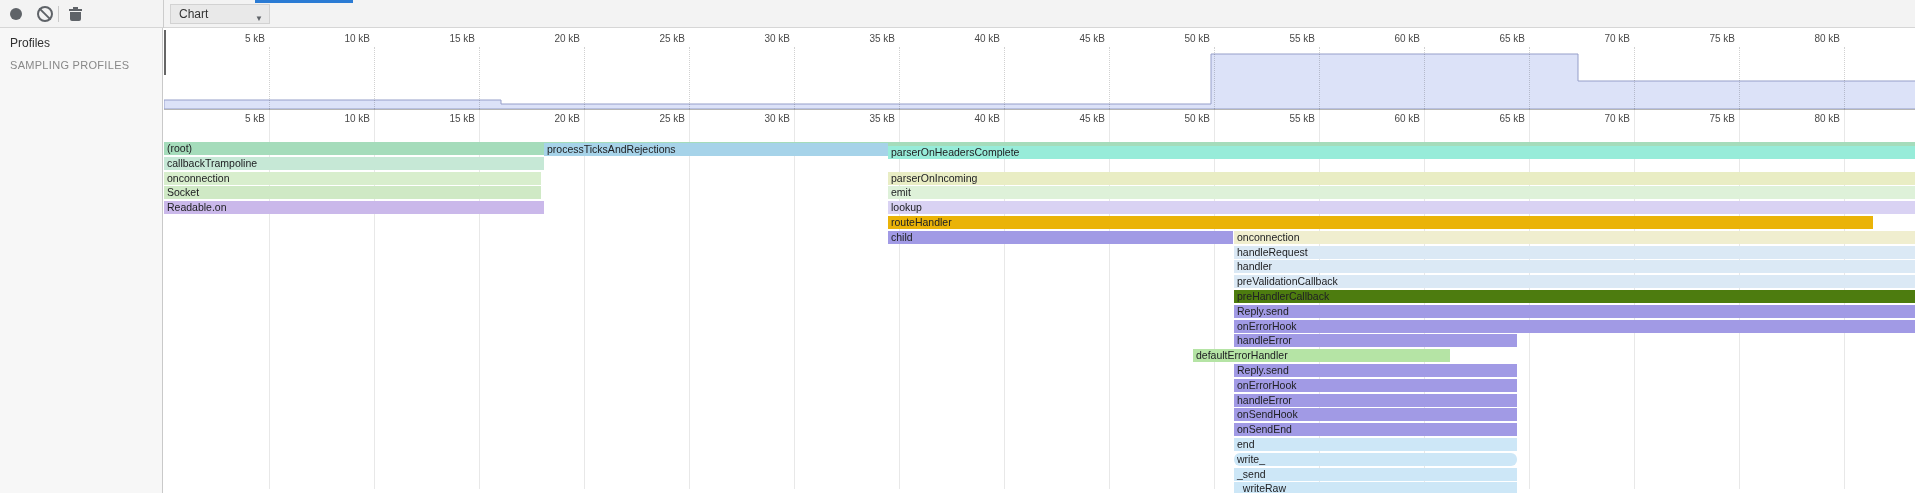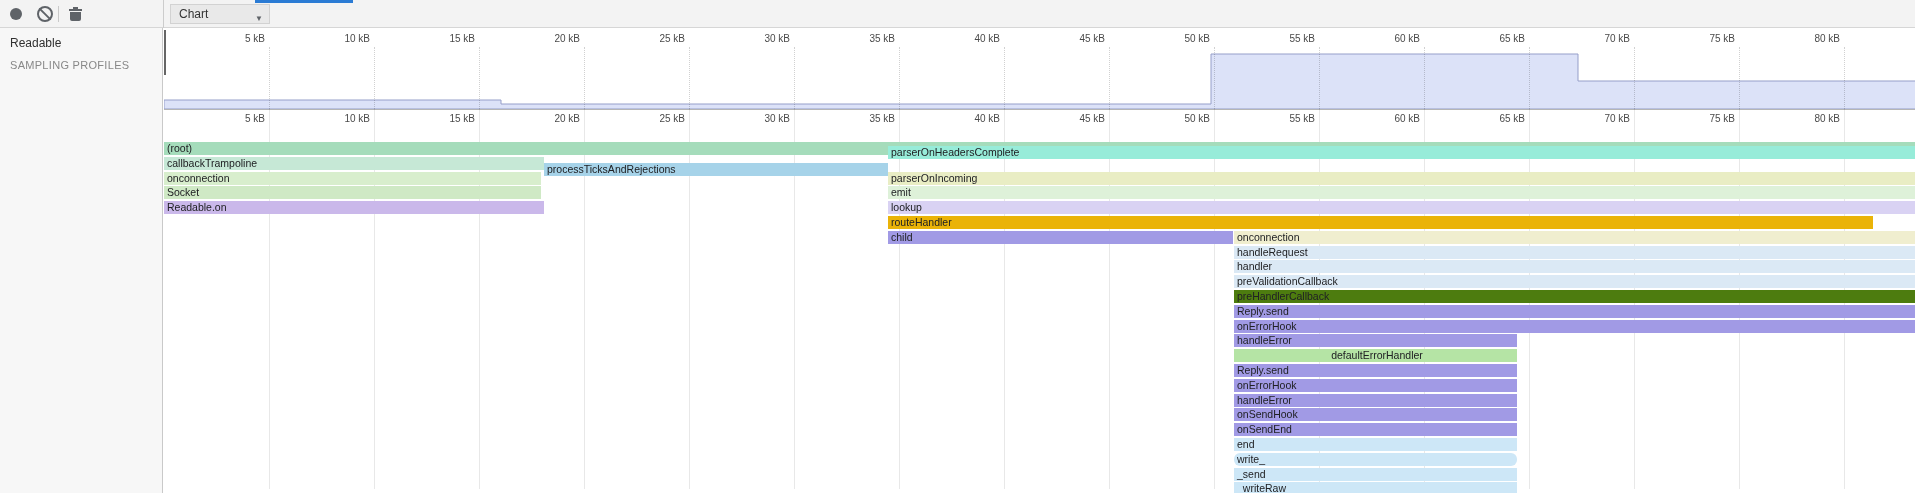--- a/index.html
+++ b/index.html
@@ -65,21 +65,21 @@
     </div>
     <div class="tb-vline"></div>
     <div class="select">
       <span>Chart</span>
       <span class="arrow">▼</span>
     </div>
     <div id="accent"></div>
   </div>
 
   <div id="sidebar">
-    <div class="sb-title">Readable</div>
+    <div class="sb-title">Profiles</div>
     <div class="sb-section">SAMPLING PROFILES</div>
   </div>
 
   <div id="main-area">
     <div id="overview">
       <svg id="ov-svg" width="1751" height="81">
           <polygon points="0,81 0,72 337,72 337,76 1047,76 1047,26 1414,26 1414,53 1752,53 1752,81" fill="#dce2f8" stroke="#959ec9" stroke-width="1"></polygon>
         </svg>
       <div class="ov-handle"></div>
     </div>
@@ -147,39 +147,39 @@
         <div class="ov-grid" style="left: 1470px;"></div>
         <div class="fl-grid" style="left: 1470px;"></div>
         <div class="ov-grid" style="left: 1575px;"></div>
         <div class="fl-grid" style="left: 1575px;"></div>
         <div class="ov-grid" style="left: 1680px;"></div>
         <div class="fl-grid" style="left: 1680px;"></div>
       </div>
     <div id="bars-layer">
         <div class="bar" title="(root)" style="left: 0px; top: 102px; width: 1752px; height: 13px; background: rgb(165, 220, 187);">(root)</div>
         <div class="bar" title="callbackTrampoline" style="left: 0px; top: 116.8px; width: 380px; height: 13px; background: rgb(198, 232, 214);">callbackTrampoline</div>
-        <div class="bar" title="processTicksAndRejections" style="left: 380px; top: 123px; width: 344px; height: 13px; background: rgb(166, 211, 233);">processTicksAndRejections</div>
+        <div class="bar" title="processTicksAndRejections" style="left: 380px; top: 103px; width: 344px; height: 13px; background: rgb(166, 211, 233);">processTicksAndRejections</div>
         <div class="bar" title="parserOnHeadersComplete" style="left: 724px; top: 106px; width: 1028px; height: 13px; background: rgb(151, 236, 217);">parserOnHeadersComplete</div>
         <div class="bar" title="onconnection" style="left: 0px; top: 131.6px; width: 377px; height: 13px; background: rgb(216, 238, 205);">onconnection</div>
         <div class="bar" title="parserOnIncoming" style="left: 724px; top: 131.6px; width: 1028px; height: 13px; background: rgb(233, 237, 196);">parserOnIncoming</div>
         <div class="bar" title="Socket" style="left: 0px; top: 146.4px; width: 377px; height: 13px; background: rgb(207, 233, 197);">Socket</div>
         <div class="bar" title="emit" style="left: 724px; top: 146.4px; width: 1028px; height: 13px; background: rgb(222, 241, 217);">emit</div>
         <div class="bar" title="Readable.on" style="left: 0px; top: 161.2px; width: 380px; height: 13px; background: rgb(202, 184, 234);">Readable.on</div>
         <div class="bar" title="lookup" style="left: 724px; top: 161.2px; width: 1028px; height: 13px; background: rgb(217, 210, 243);">lookup</div>
         <div class="bar" title="routeHandler" style="left: 724px; top: 176px; width: 985px; height: 13px; background: #eab308;">routeHandler</div>
         <div class="bar dotted" title="child" style="left: 724px; top: 190.8px; width: 345px; height: 13px; background: rgb(161, 154, 229);">child</div>
         <div class="bar" title="runPreParsing" style="left: 1070px; top: 190.8px; width: 682px; height: 13px; background: rgb(240, 238, 207);">onconnection</div>
         <div class="bar" title="handleRequest" style="left: 1070px; top: 205.6px; width: 682px; height: 13px; background: rgb(219, 233, 245);">handleRequest</div>
         <div class="bar" title="handler" style="left: 1070px; top: 220.4px; width: 682px; height: 13px; background: rgb(219, 233, 245);">handler</div>
         <div class="bar" title="preValidationCallback" style="left: 1070px; top: 235.2px; width: 682px; height: 13px; background: rgb(219, 233, 245);">preValidationCallback</div>
         <div class="bar" title="preHandlerCallback" style="left: 1070px; top: 250px; width: 744px; height: 13px; background: #4d7c0f;">preHandlerCallback</div>
         <div class="bar" title="Reply.send" style="left: 1070px; top: 264.8px; width: 682px; height: 13px; background: rgb(161, 154, 229);">Reply.send</div>
         <div class="bar" title="onErrorHook" style="left: 1070px; top: 279.6px; width: 682px; height: 13px; background: rgb(161, 154, 229);">onErrorHook</div>
         <div class="bar" title="handleError" style="left: 1070px; top: 294.4px; width: 283px; height: 13px; background: rgb(161, 154, 229);">handleError</div>
-        <div class="bar" title="defaultErrorHandler" style="left: 1070px; top: 309.2px; width: 283px; height: 13px; background: rgb(181, 228, 165); text-align: center;">defaultErrorHandler</div>
+        <div class="bar" title="defaultErrorHandler" style="left: 1029px; top: 309.2px; width: 257px; height: 13px; background: rgb(181, 228, 165);">defaultErrorHandler</div>
         <div class="bar" title="Reply.send" style="left: 1070px; top: 324px; width: 283px; height: 13px; background: rgb(161, 154, 229);">Reply.send</div>
         <div class="bar" title="onErrorHook" style="left: 1070px; top: 338.8px; width: 283px; height: 13px; background: rgb(161, 154, 229);">onErrorHook</div>
         <div class="bar" title="handleError" style="left: 1070px; top: 353.6px; width: 283px; height: 13px; background: rgb(161, 154, 229);">handleError</div>
         <div class="bar" title="onSendHook" style="left: 1070px; top: 368.4px; width: 283px; height: 13px; background: rgb(161, 154, 229);">onSendHook</div>
         <div class="bar" title="onSendEnd" style="left: 1070px; top: 383.2px; width: 283px; height: 13px; background: rgb(161, 154, 229);">onSendEnd</div>
         <div class="bar" title="end" style="left: 1070px; top: 398px; width: 283px; height: 13px; background: rgb(205, 231, 247);">end</div>
         <div class="bar" title="write_" style="left: 1070px; top: 412.8px; width: 283px; height: 13px; background: rgb(205, 231, 247); border-radius: 6px;">write_</div>
         <div class="bar" title="_send" style="left: 1070px; top: 427.6px; width: 283px; height: 13px; background: rgb(205, 231, 247);">_send</div>
         <div class="bar" title="_writeRaw" style="left: 1070px; top: 442.4px; width: 283px; height: 13px; background: rgb(205, 231, 247);">_writeRaw</div>
       </div>

